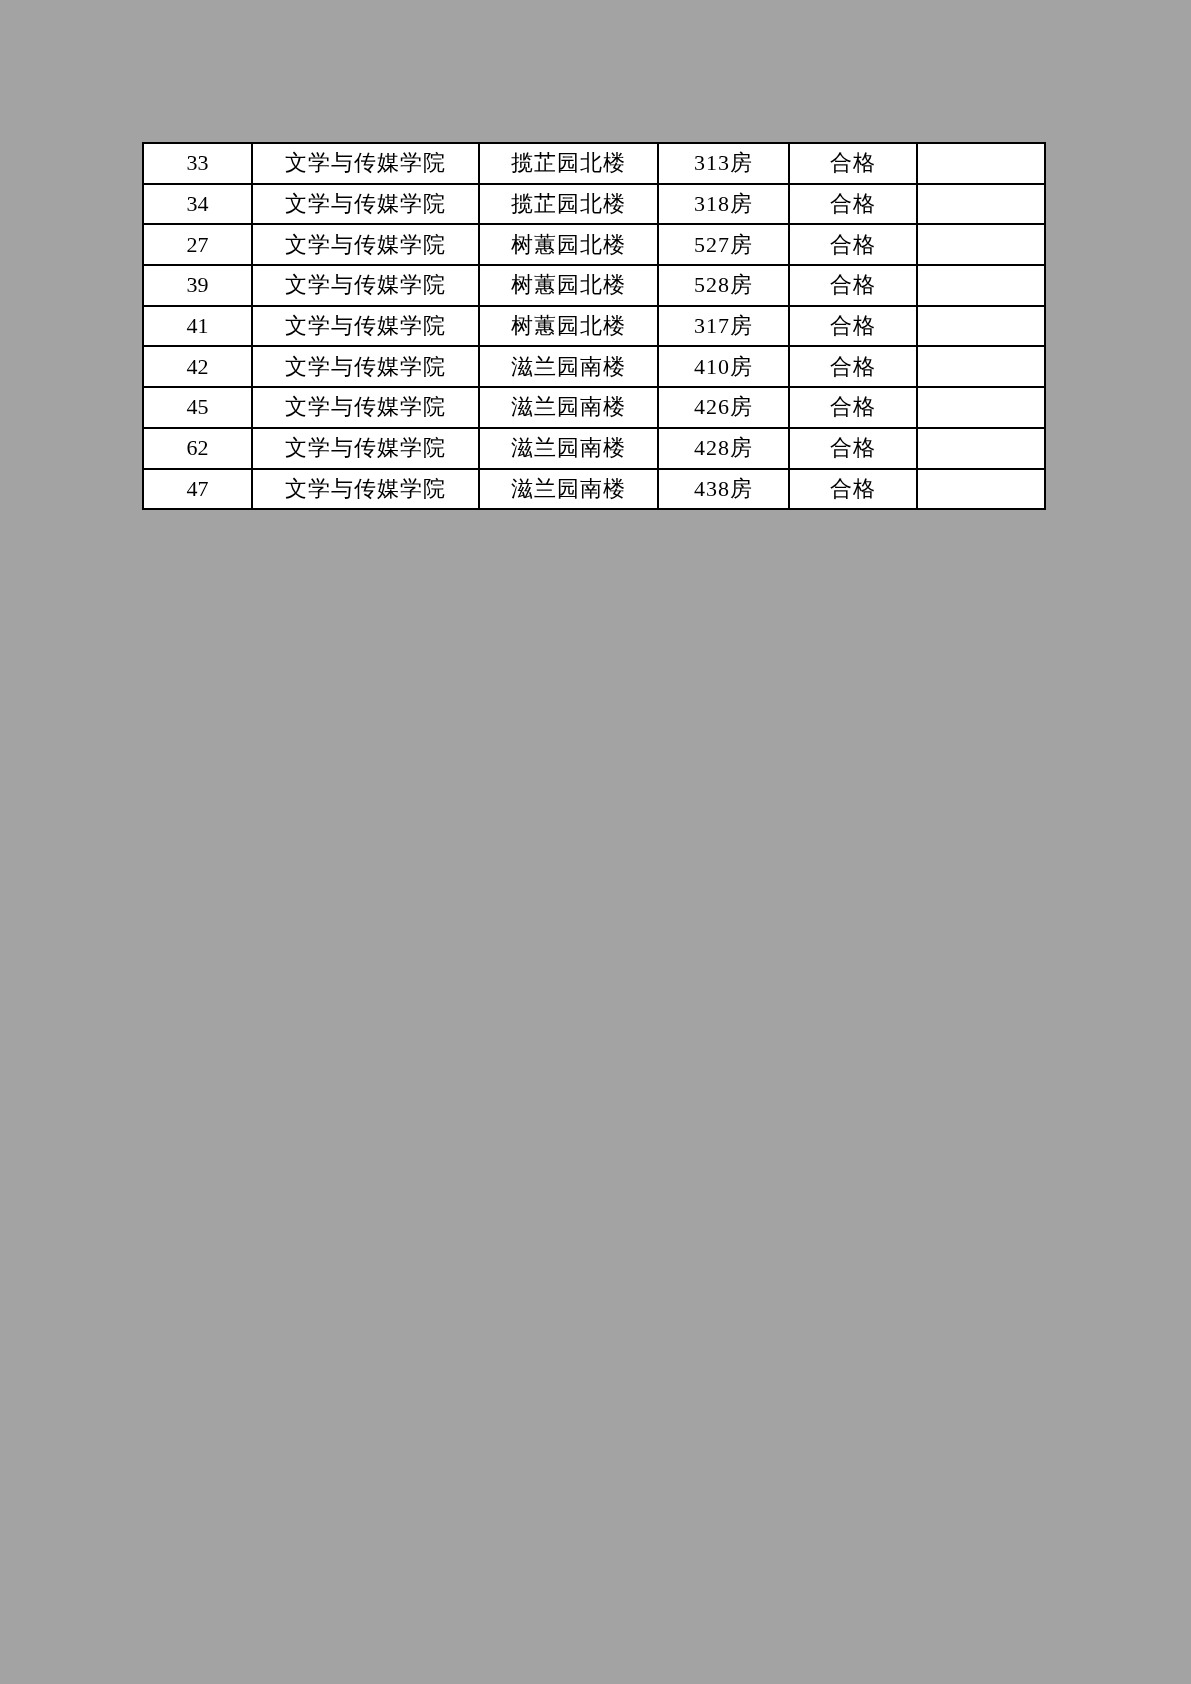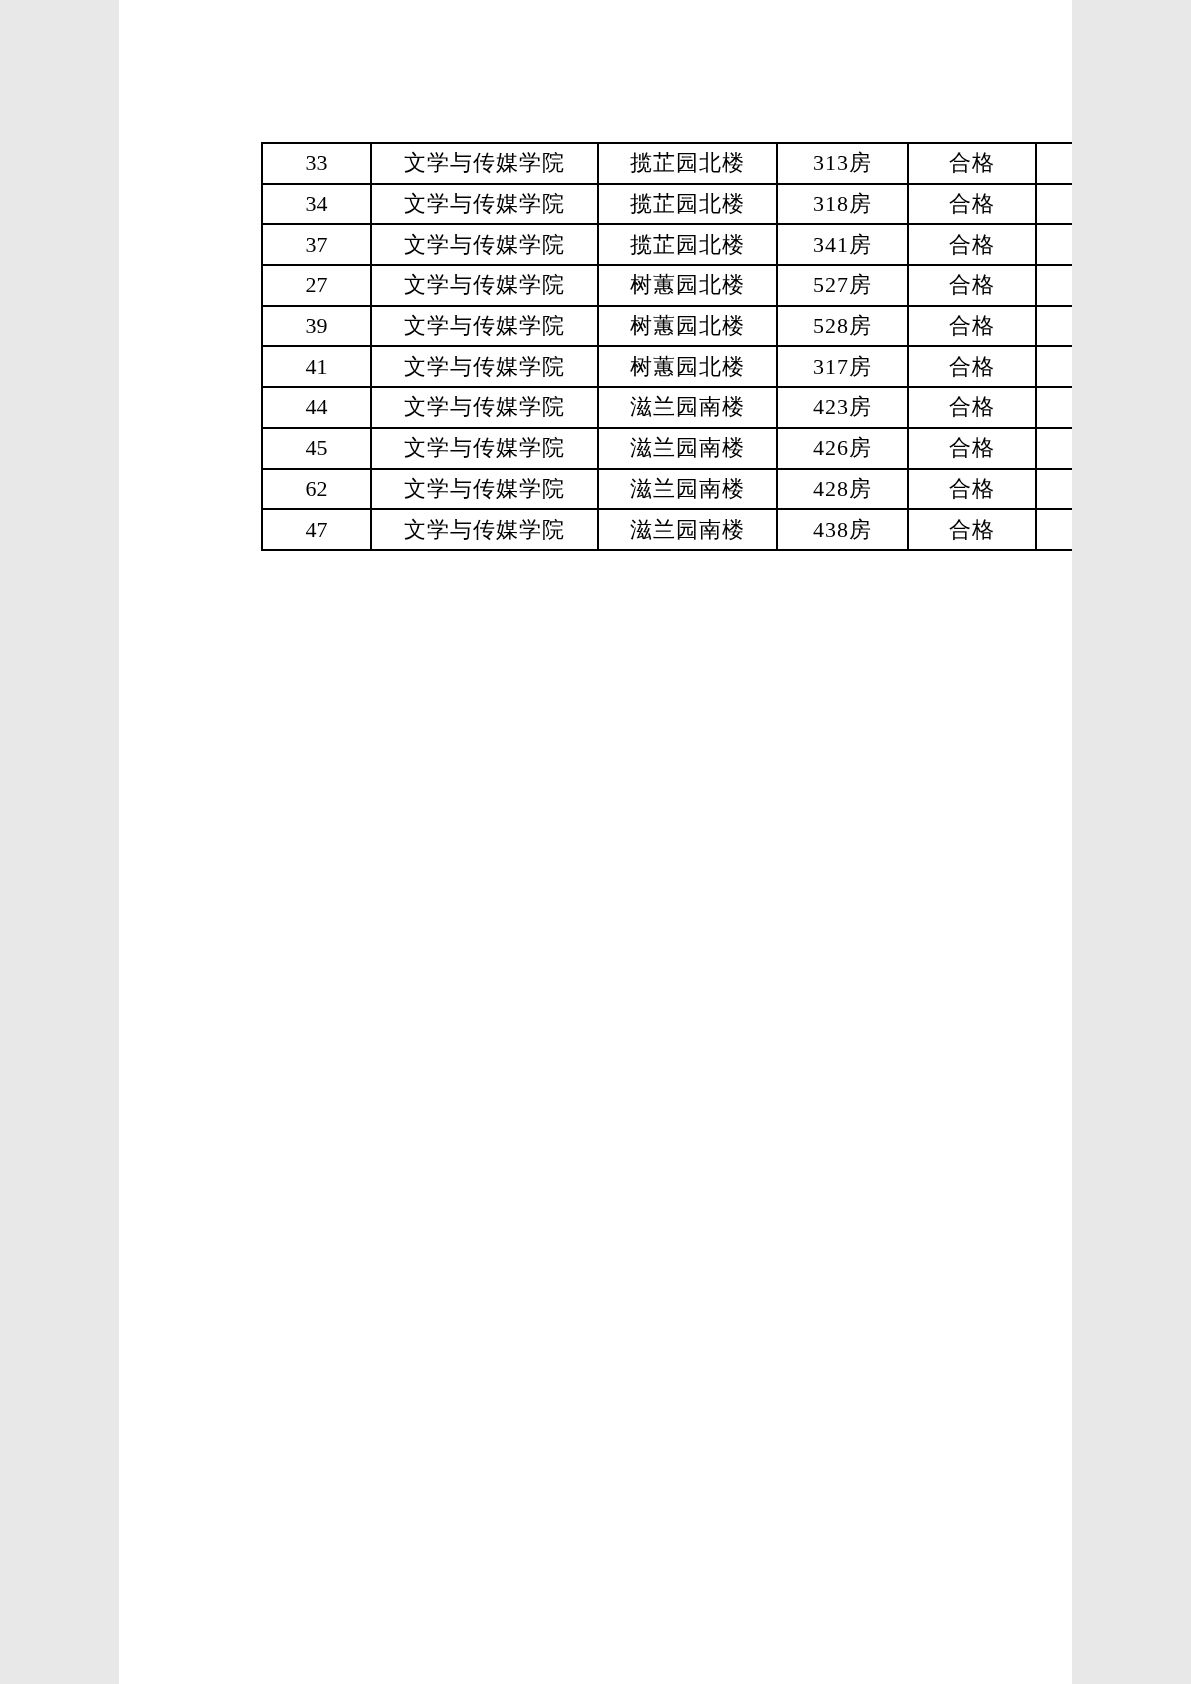--- a/index.html
+++ b/index.html
@@ -2,24 +2,24 @@
 <html><head>
 <meta charset="utf-8">
 <style>
   html, body {
     margin: 0;
     padding: 0;
     background: #e8e8e8;
   }
   .page {
     position: relative;
-    width: 953px;
+    width: 1191px;
     height: 1684px;
     margin: 0 auto;
-    background: #ffffff;
+    background: #a3a3a3;
     overflow: hidden;
     font-family: "Liberation Serif", "DejaVu Serif", serif;
     color: #000000;
   }
   table.doc-table {
     position: absolute;
     left: 142px;
     top: 142px;
     width: 902px;
     border-collapse: collapse;
@@ -69,28 +69,20 @@
     <td class="col-no">34</td>
     <td class="col-college">文学与传媒学院</td>
     <td class="col-building">揽芷园北楼</td>
     <td class="col-room">318房</td>
     <td class="col-result">合格</td>
     <td class="col-note"></td>
   </tr>
 
 
 
-  <tr>
-    <td class="col-no">37</td>
-    <td class="col-college">文学与传媒学院</td>
-    <td class="col-building">揽芷园北楼</td>
-    <td class="col-room">341房</td>
-    <td class="col-result">合格</td>
-    <td class="col-note"></td>
-  </tr>
 
   <tr>
     <td class="col-no">27</td>
     <td class="col-college">文学与传媒学院</td>
     <td class="col-building">树蕙园北楼</td>
     <td class="col-room">527房</td>
     <td class="col-result">合格</td>
     <td class="col-note"></td>
   </tr>
 
@@ -106,30 +98,30 @@
 
   <tr>
     <td class="col-no">41</td>
     <td class="col-college">文学与传媒学院</td>
     <td class="col-building">树蕙园北楼</td>
     <td class="col-room">317房</td>
     <td class="col-result">合格</td>
     <td class="col-note"></td>
   </tr>
 
-
-
   <tr>
-    <td class="col-no">44</td>
+    <td class="col-no">42</td>
     <td class="col-college">文学与传媒学院</td>
     <td class="col-building">滋兰园南楼</td>
-    <td class="col-room">423房</td>
+    <td class="col-room">410房</td>
     <td class="col-result">合格</td>
     <td class="col-note"></td>
   </tr>
+
+
 
   <tr>
     <td class="col-no">45</td>
     <td class="col-college">文学与传媒学院</td>
     <td class="col-building">滋兰园南楼</td>
     <td class="col-room">426房</td>
     <td class="col-result">合格</td>
     <td class="col-note"></td>
   </tr>
 

